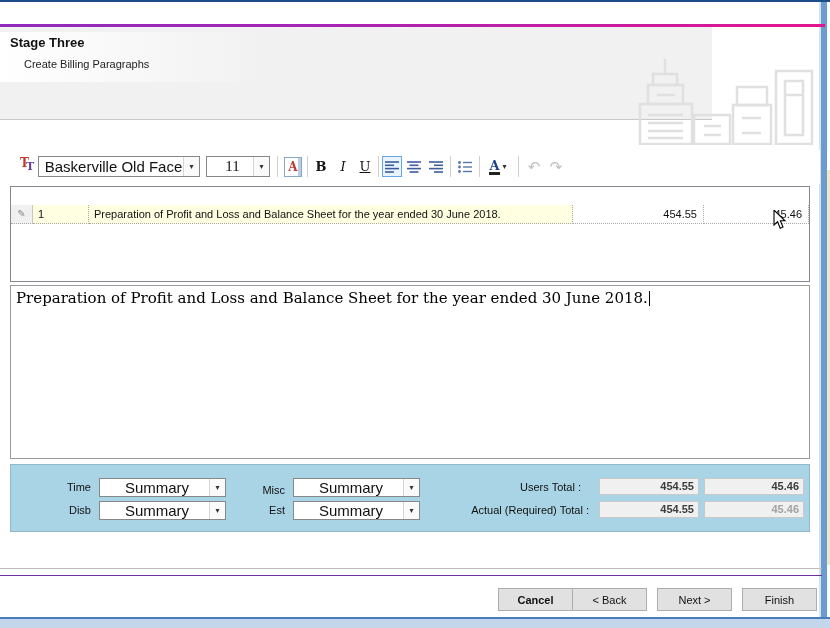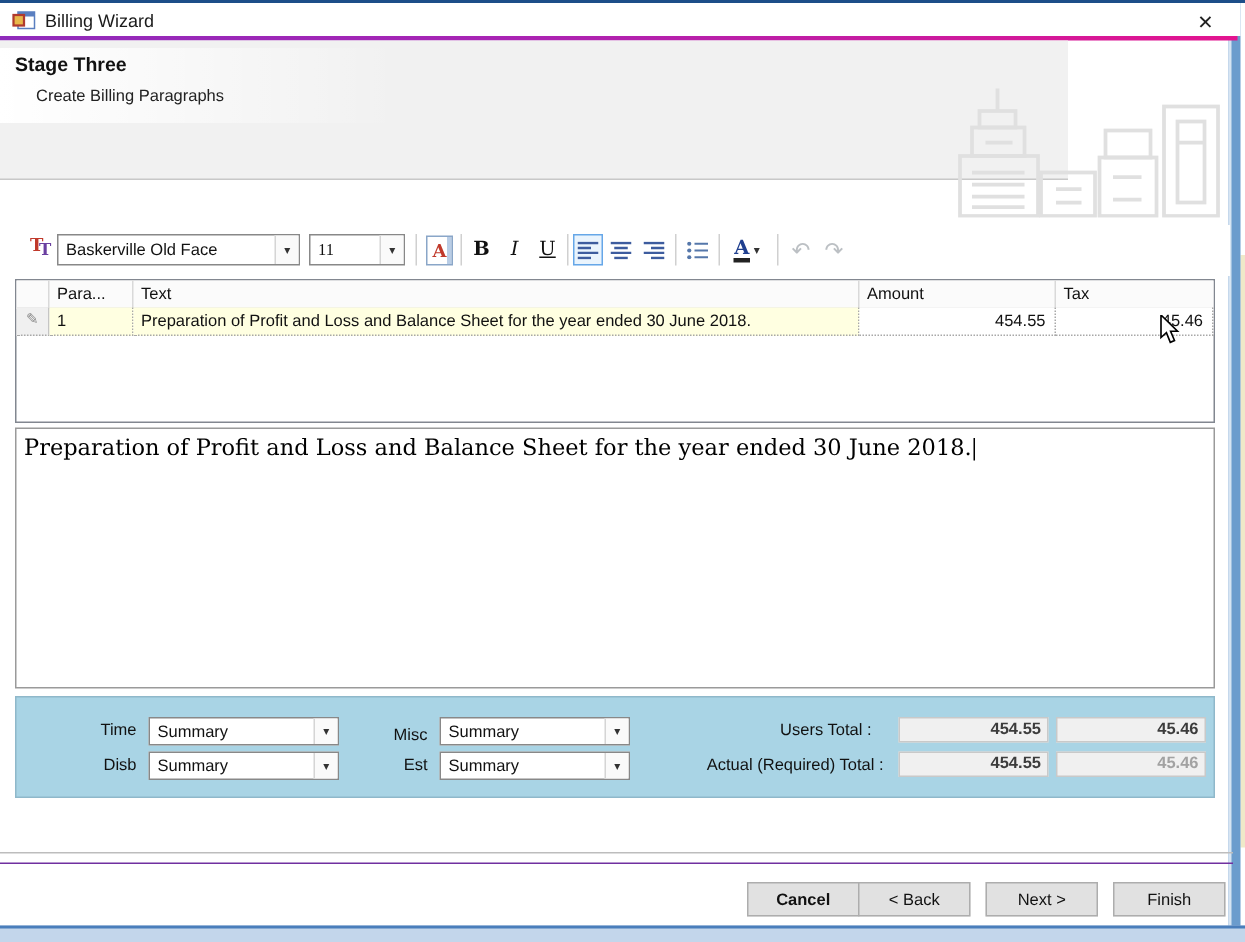--- a/index.html
+++ b/index.html
@@ -27,21 +27,21 @@
   .stage-title{position:absolute;left:10px;top:8px;font-size:13px;font-weight:bold;color:#111;}
   .stage-sub{position:absolute;left:24px;top:31px;font-size:11px;color:#222;}
   .skyline{position:absolute;left:630px;top:30px;}
 
   
   .toolbar{position:absolute;left:0;top:150px;width:820px;height:34px;background:#fff;}
   .tt-icon{position:absolute;left:20px;top:6px;width:16px;height:18px;font-family:"DejaVu Serif",serif;font-weight:bold;}
   .tt-red{position:absolute;left:0;top:0;color:#c0392b;font-size:12px;}
   .tt-purple{position:absolute;left:6px;top:4px;color:#6a3fa0;font-size:11px;}
   .combo{position:absolute;height:21px;background:#fff;border:1px solid #888;display:flex;align-items:center;box-sizing:border-box;}
-  .combo .combo-text{flex:1;padding-left:5px;font-size:11px;color:#111;white-space:nowrap;overflow:hidden;}
+  .combo .combo-text{flex:1;padding-left:5px;font-size:15px;color:#111;white-space:nowrap;overflow:hidden;text-align:center;}
   .combo .combo-arrow{width:15px;text-align:center;font-size:8px;color:#333;border-left:1px solid #d5d5d5;align-self:stretch;display:flex;align-items:center;justify-content:center;background:#fafafa;}
   .tb-sep{position:absolute;top:6px;width:1px;height:21px;background:#d0d0d0;}
   .tb-btn{position:absolute;top:6px;height:21px;width:20px;display:flex;align-items:center;justify-content:center;box-sizing:border-box;border:1px solid transparent;}
   .tb-btn.selected{border:1px solid #66a7e8;background:#eaf4fd;}
   .bld{font-family:"DejaVu Serif",serif;font-weight:bold;font-size:13px;color:#111;}
   .ita{font-family:"DejaVu Serif",serif;font-style:italic;font-size:13px;color:#111;}
   .und{font-family:"DejaVu Serif",serif;font-size:13px;color:#111;text-decoration:underline;}
   .adoc{width:18px;height:18px;border:1px solid #8aa6c8;background:#fff;display:flex;align-items:center;justify-content:center;
         font-family:"DejaVu Serif",serif;font-weight:bold;font-size:12px;color:#c0392b;box-shadow:inset -3px 0 0 #b9cde6;}
   .fontcolor-a{font-family:"DejaVu Serif",serif;font-weight:bold;font-size:13px;color:#1f3f8f;border-bottom:3px solid #222;line-height:13px;}
@@ -91,29 +91,20 @@
 </head>
 <body>
 
 <div id="screen">
 
   <div class="win-top-edge"></div>
   <div class="win-right-bg"></div>
   <div class="win-right-blue"></div>
   <div class="win-bottom"></div>
 
-  <div class="titlebar">
-    <svg class="app-icon" width="16" height="16" viewBox="0 0 16 16">
-      <rect x="4" y="2" width="11" height="11" fill="#fff" stroke="#5a7fc0" stroke-width="1"></rect>
-      <rect x="4" y="2" width="11" height="3" fill="#5a7fc0"></rect>
-      <rect x="1" y="4" width="7" height="7" fill="#e8b84b" stroke="#b03a2e" stroke-width="1.5"></rect>
-    </svg>
-    <span class="title-text">Billing Wizard</span>
-    <span class="close-btn">✕</span>
-  </div>
 
   <div class="magenta-line"></div>
 
   <div class="header-band">
     <div class="header-glow"></div>
     <div class="stage-title">Stage Three</div>
     <div class="stage-sub">Create Billing Paragraphs</div>
     <svg class="skyline" width="188" height="88" viewBox="0 0 188 88" fill="none" stroke="#e0e0e0" stroke-width="2.5">
       <line x1="35" y1="2" x2="35" y2="17"></line>
       <rect x="23" y="17" width="24" height="11"></rect>
@@ -218,27 +209,20 @@
     <div class="tb-sep" style="left:518px;"></div>
     <div class="tb-btn" style="left:524px;">
       <span class="gray-glyph">↶</span>
     </div>
     <div class="tb-btn" style="left:546px;">
       <span class="gray-glyph">↷</span>
     </div>
   </div>
 
   <div class="grid">
-    <div class="grid-head">
-      <div class="gh-cell" style="left:0;width:22px;"></div>
-      <div class="gh-cell" style="left:22px;width:56px;">Para...</div>
-      <div class="gh-cell" style="left:78px;width:484px;">Text</div>
-      <div class="gh-cell" style="left:562px;width:131px;">Amount</div>
-      <div class="gh-cell" style="left:693px;width:105px;border-right:none;">Tax</div>
-    </div>
     <div class="grid-row">
       <div class="gr-cell sel-cell" style="left:0;width:22px;">
         <span class="pencil">✎</span>
       </div>
       <div class="gr-cell yellow" style="left:22px;width:56px;padding-left:5px;">1</div>
       <div class="gr-cell yellow" style="left:78px;width:484px;padding-left:5px;white-space:nowrap;overflow:hidden;">Preparation of Profit and Loss and Balance Sheet for the year ended 30 June 2018.</div>
       <div class="gr-cell num" style="left:562px;width:131px;background:#fff;">454.55</div>
       <div class="gr-cell num" style="left:693px;width:105px;background:#fff;">45.46</div>
     </div>
   </div>

